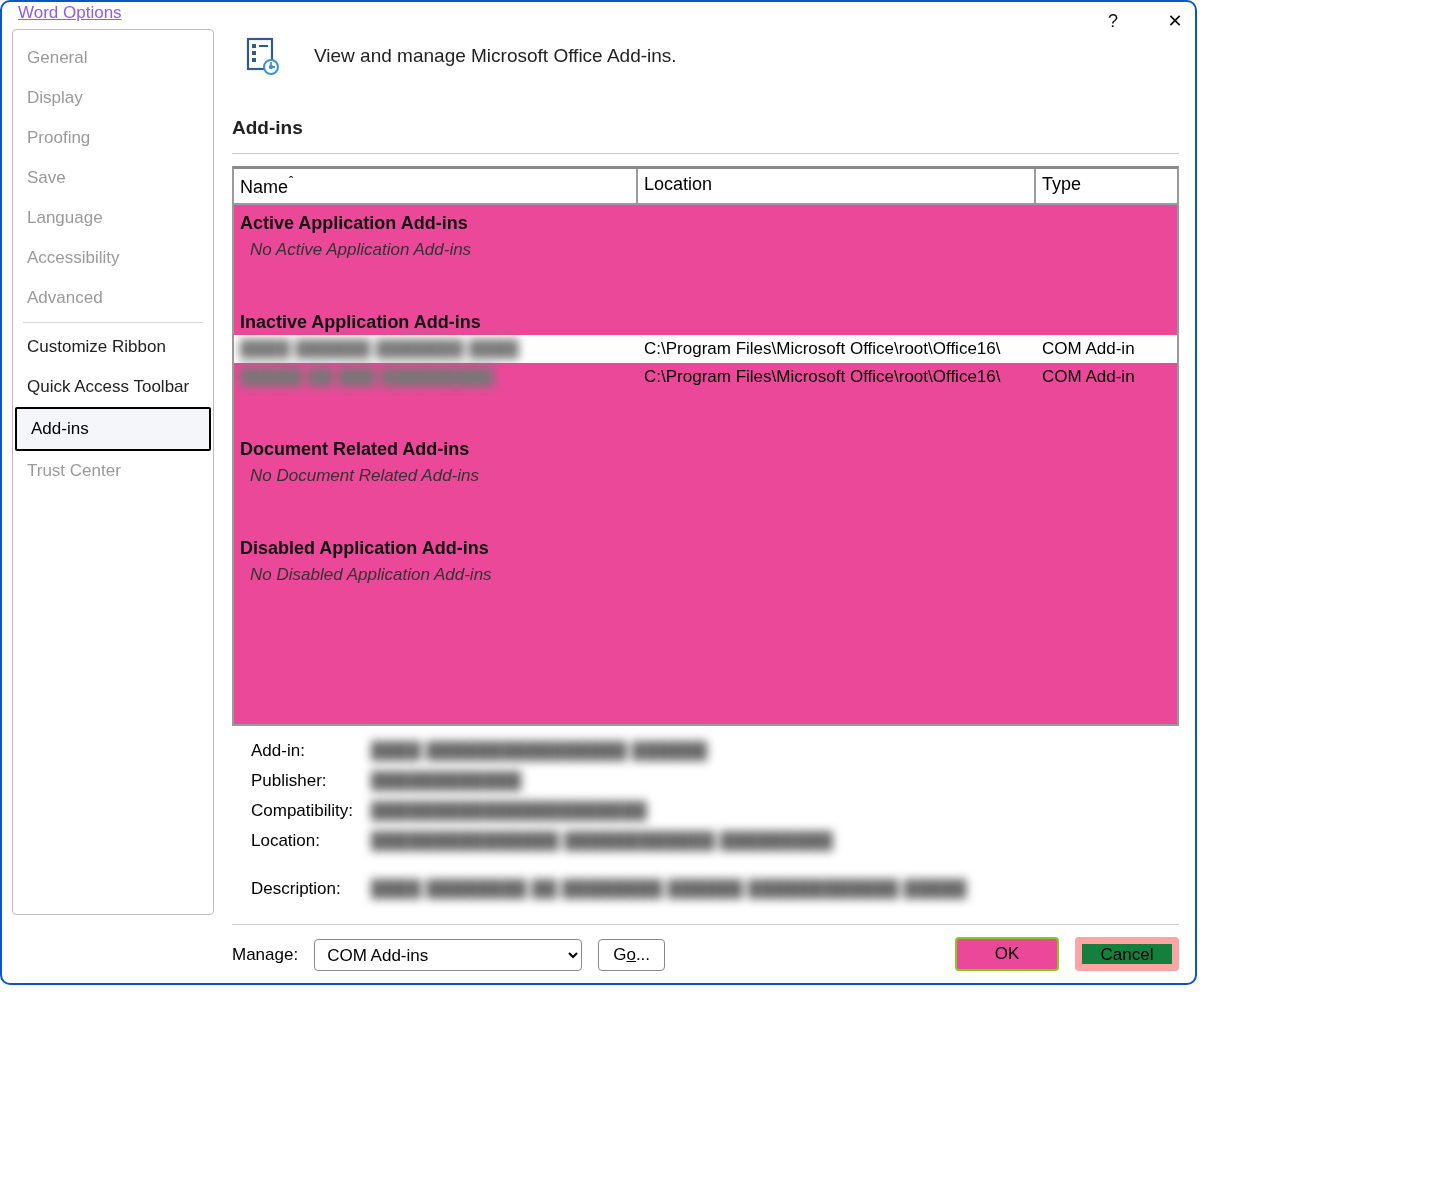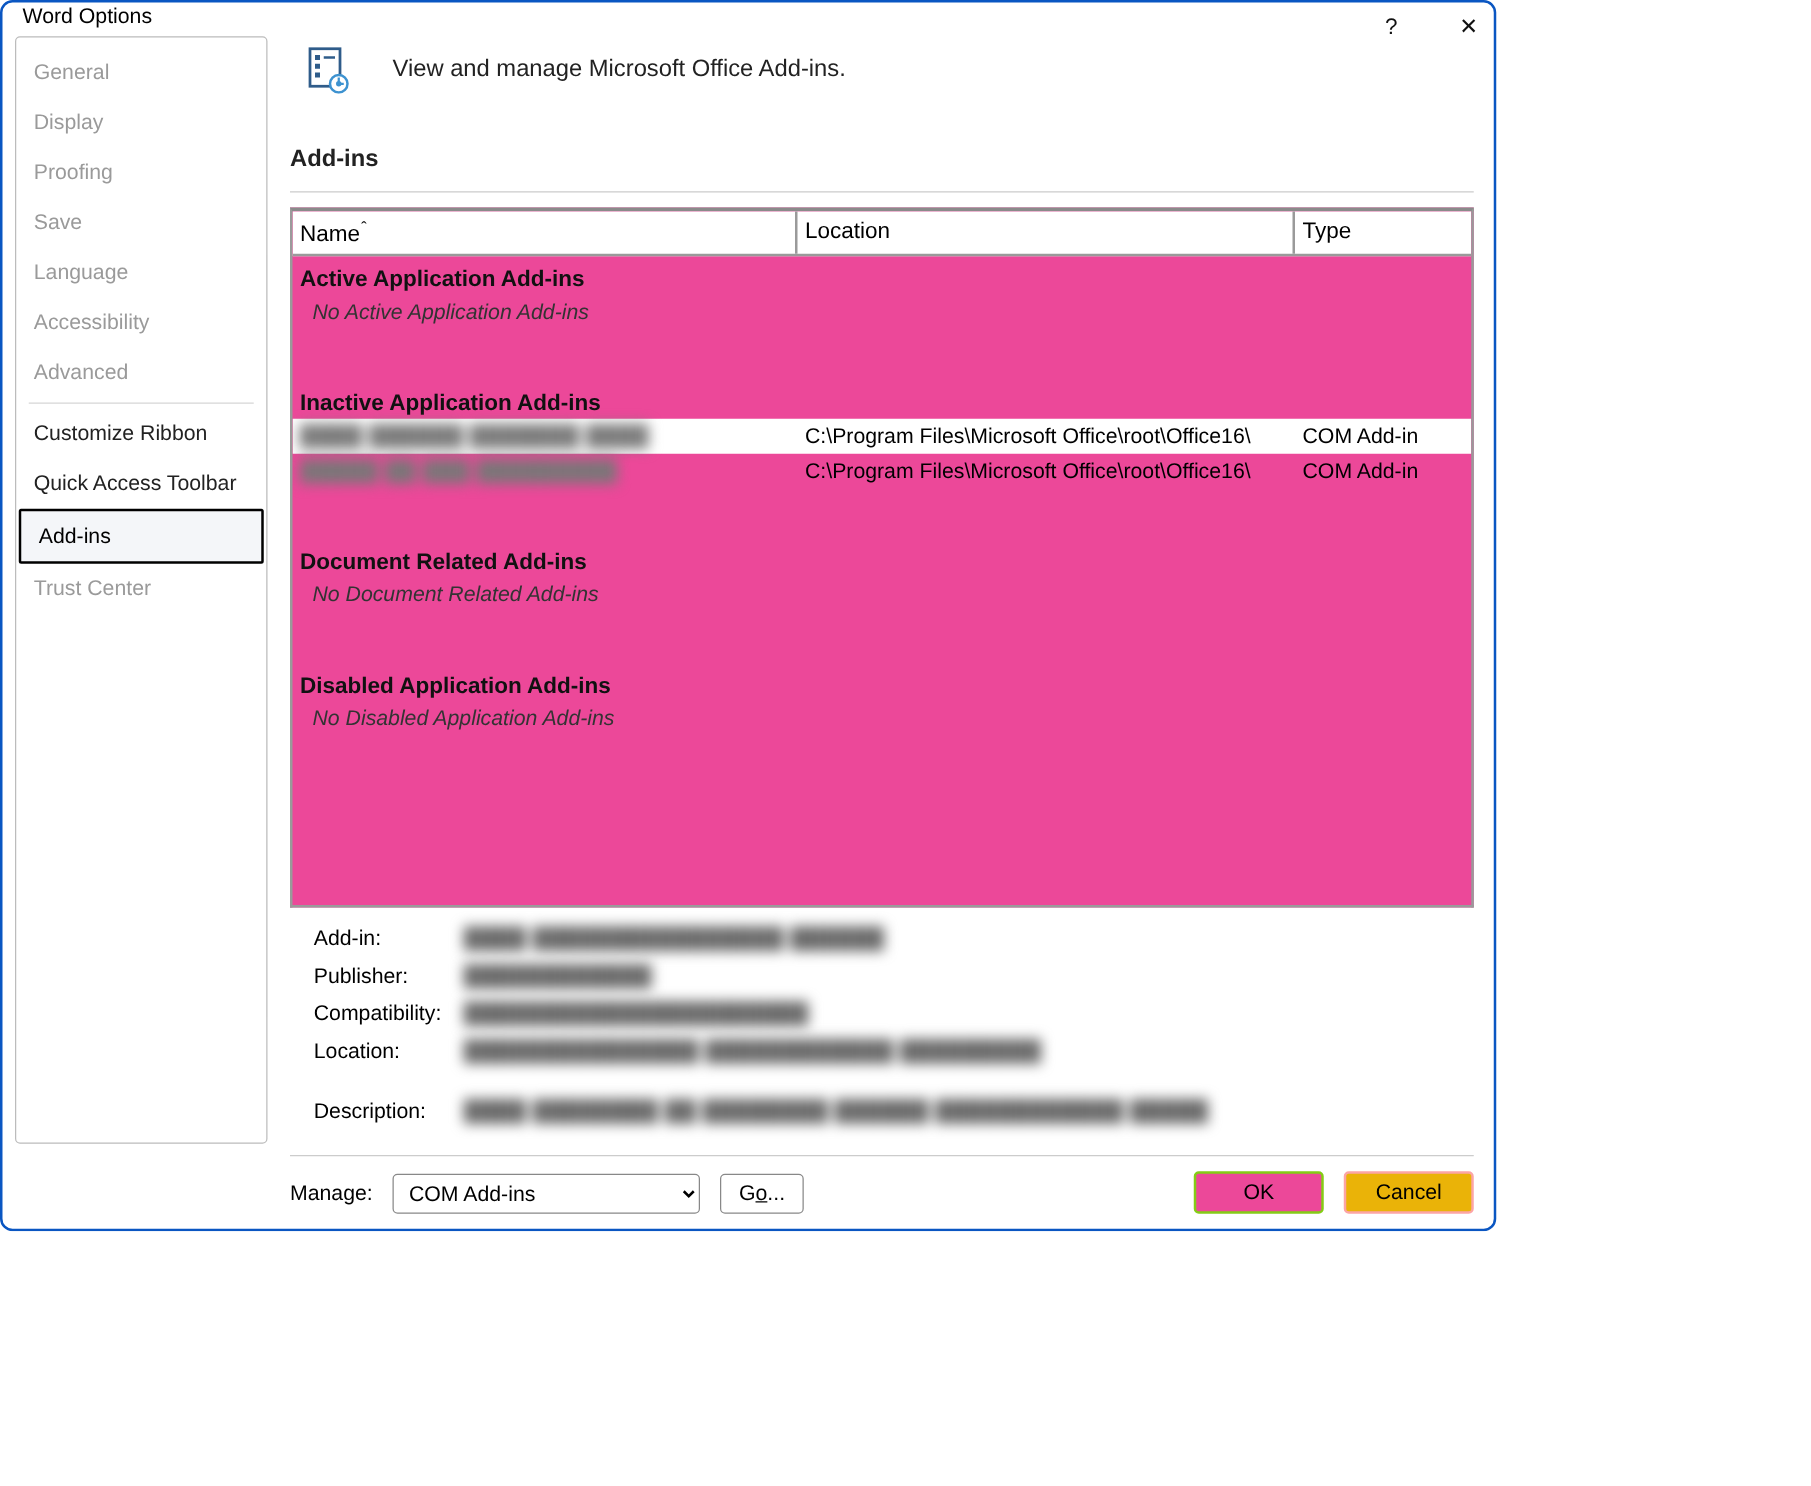--- a/index.html
+++ b/index.html
@@ -25,21 +25,22 @@
     }
     .titlebar {
       height: 42px;
       display: flex;
       align-items: center;
       padding: 0 10px 0 16px;
       position: relative;
     }
     .titlebar .title {
       font-size: 17px;
-      color: #000000;
+      color: #8b5cf6;
+      text-decoration: underline;
     }
     .titlebar .controls {
       position: absolute;
       right: 10px;
       top: 8px;
       display: flex;
       gap: 42px;
       align-items: center;
     }
     .titlebar .help-icon,
@@ -192,21 +193,21 @@
       border-top: 1px solid #ccc;
       margin: 20px 0 14px 0;
     }
     .manage-row {
       display: flex;
       align-items: center;
       gap: 16px;
       font-size: 17px;
     }
     .manage-row select {
-      width: 246px;
+      width: 268px;
       height: 32px;
       font-size: 17px;
       font-family: inherit;
       padding: 2px 8px;
       border: 1px solid #888;
       border-radius: 4px;
       background: #fff;
     }
     .manage-row .go-btn {
       height: 32px;
@@ -231,22 +232,22 @@
       font-family: inherit;
       border-radius: 4px;
       cursor: pointer;
     }
     .btn-ok {
       border: 2px solid #84cc16;
       background: #ec4899;
       font-weight: 400;
     }
     .btn-cancel {
-      border: 2px solid #fca5a5;
-      background: #eab308;
+      border: 7px solid #fca5a5;
+      background: #15803d;
     }
     .und { text-decoration: underline; }
   </style>
 </head>
 <body>
 
 <div class="window">
 
   <div class="titlebar">
     <span class="title">Word Options</span>

